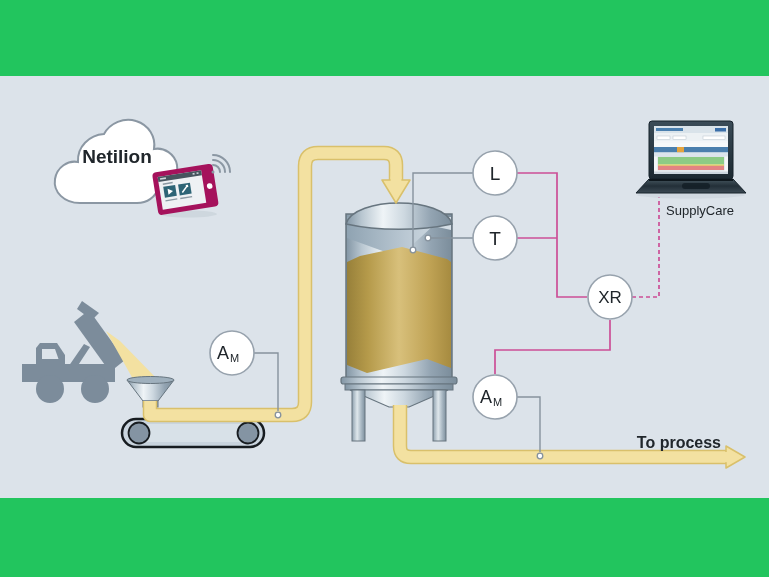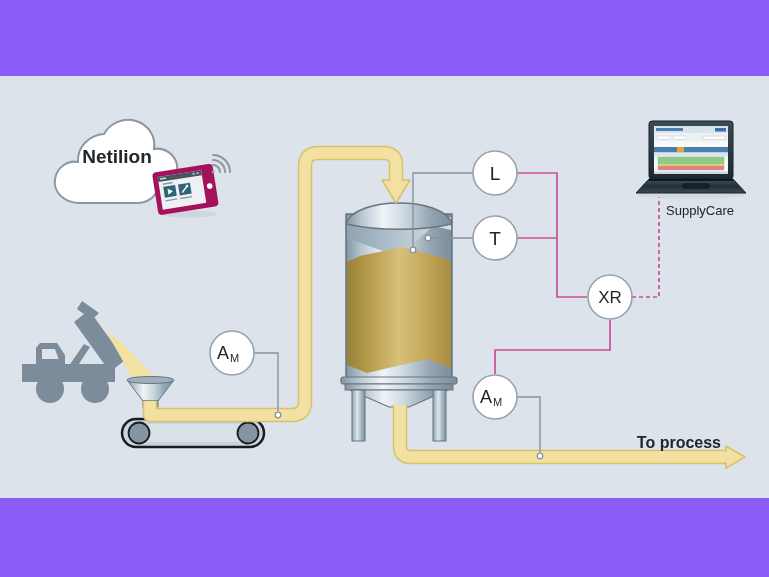--- a/index.html
+++ b/index.html
@@ -1,16 +1,16 @@
 <!DOCTYPE html>
 <html style="--canvas: #dce3ea; --pipe-fill: #f3e1a1; --pipe-edge: #d9c06b; --magenta: #cc4f97; --gray-line: #86929d; --circle-stroke: #97a2ad; --machine: #7c8c9b; --tablet: #a5125c; --ink: #20262b;"><head>
 <meta charset="utf-8">
 <style>
   html,body{margin:0;padding:0;background:#fff;}
-  .stage{position:relative;width:769px;height:577px;background:#8b5cf6;overflow:hidden;
+  .stage{position:relative;width:769px;height:577px;background:#22c55e;overflow:hidden;
          font-family:"Liberation Sans",sans-serif;}
   .stage svg{position:absolute;left:0;top:0;}
   text{font-family:"Liberation Sans",sans-serif;fill:var(--ink,#20262b);}
   .cloud-label{font-size:19px;font-weight:600;}
   .caption{font-size:13px;}
   .process-label{font-size:16px;font-weight:700;}
   .inst-label{font-size:19px;}
   .inst-label-sm{font-size:17px;}
   .inst-a{font-size:18px;}
   .inst-sub{font-size:11px;}

